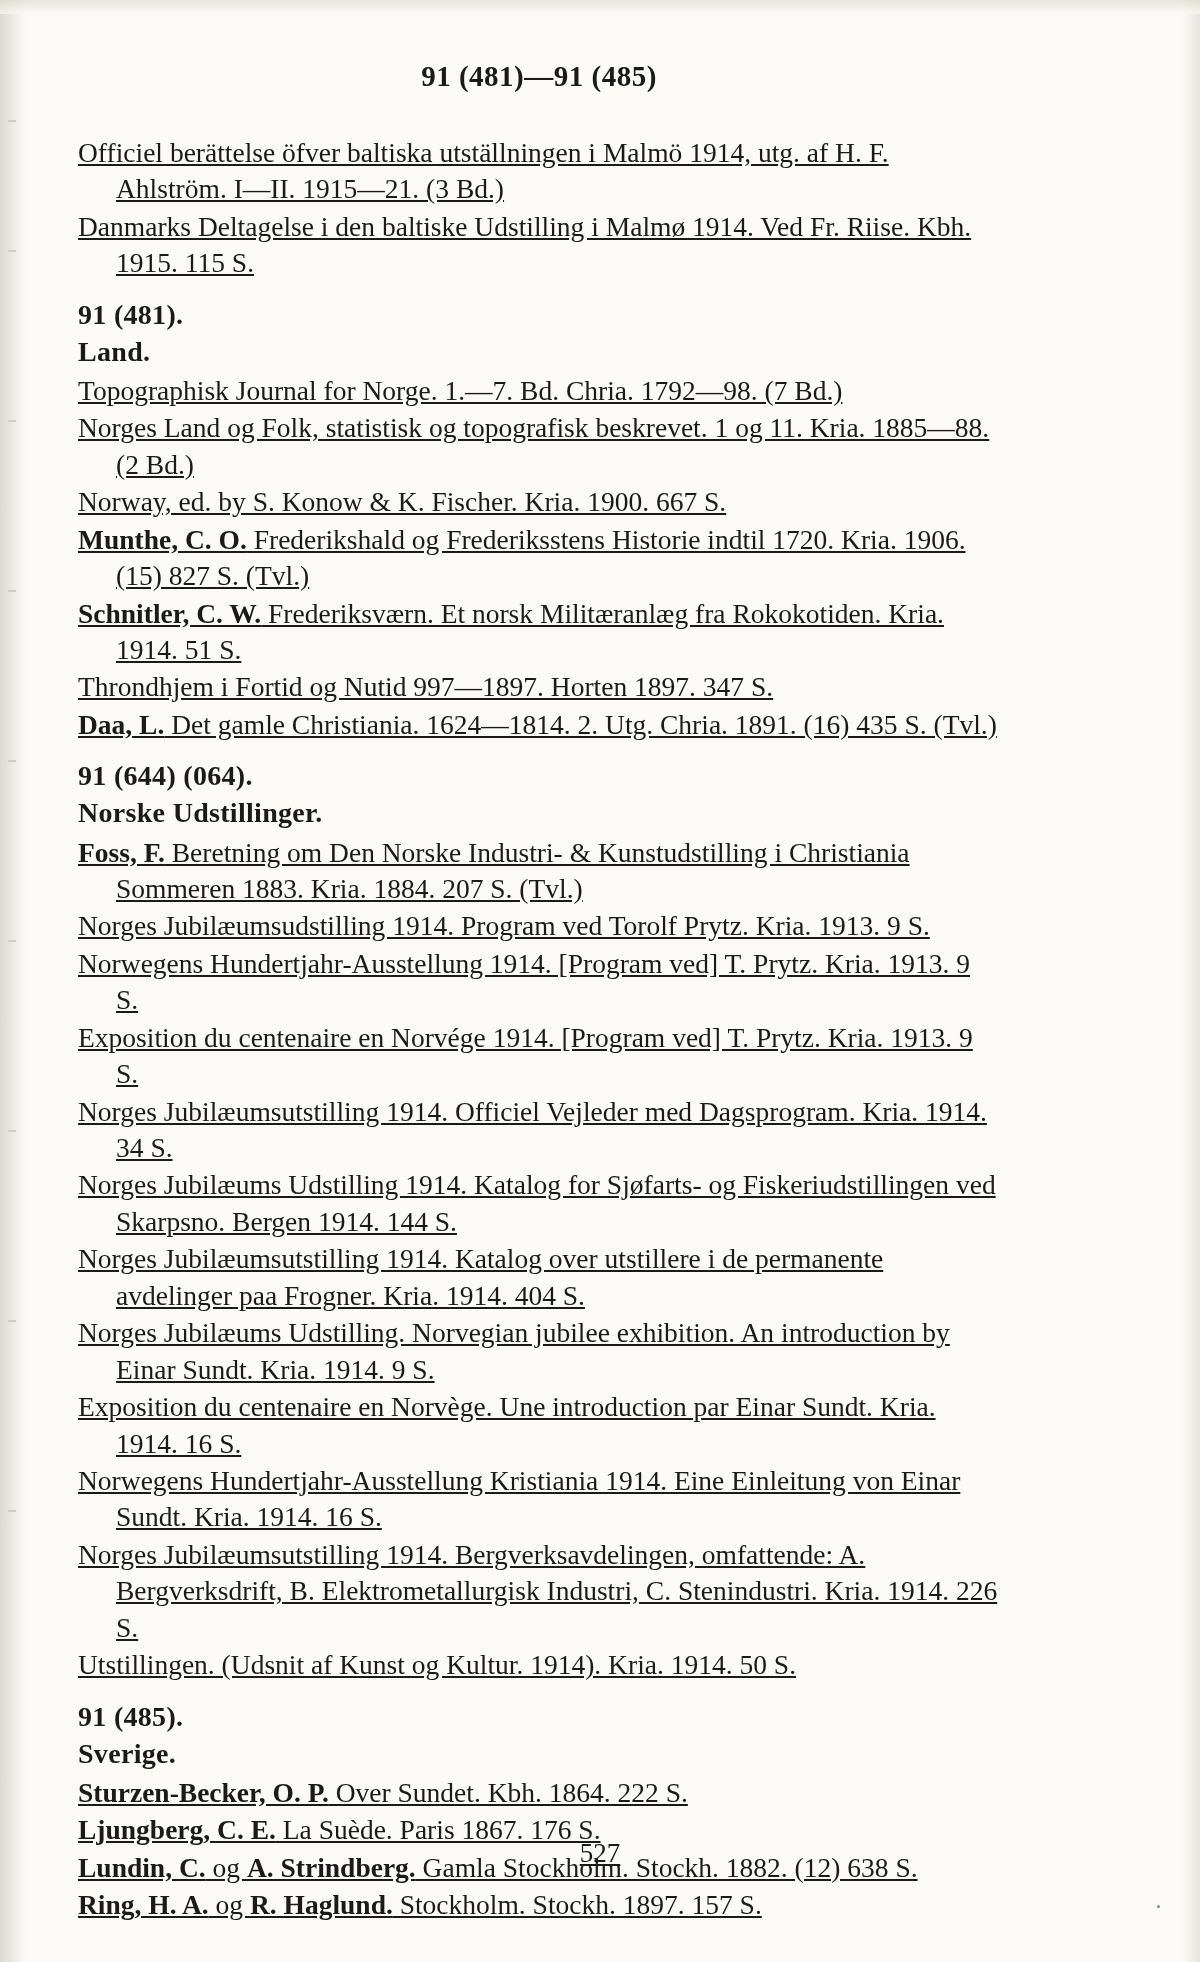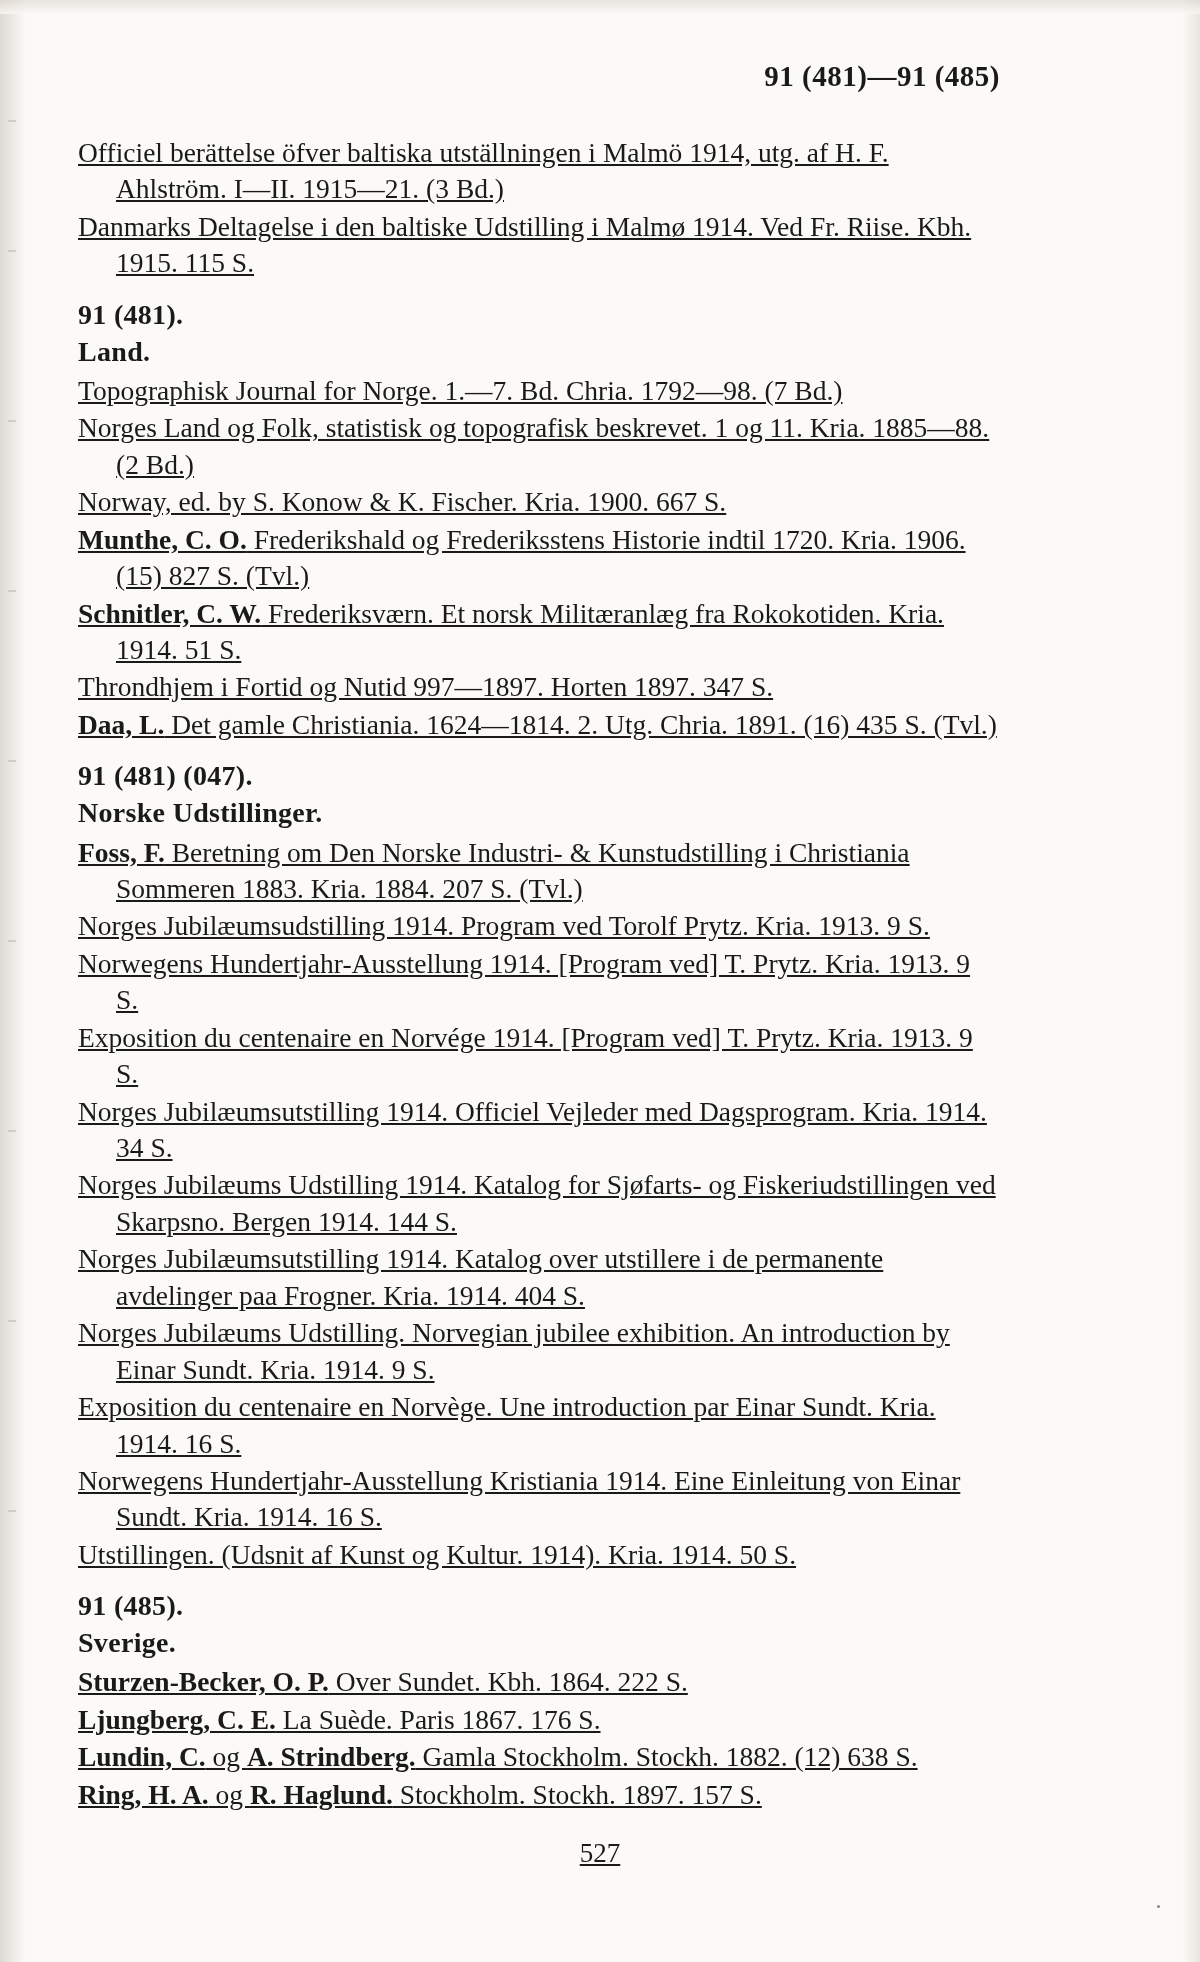--- a/index.html
+++ b/index.html
@@ -57,21 +57,21 @@
     background: #b9b4ab;
     opacity: .55;
   }
   .content {
     position: absolute;
     left: 78px;
     top: 60px;
     width: 1010px;
   }
   .runhead {
-    text-align: right;
+    text-align: center;
     font-weight: bold;
     font-size: 29px;
     letter-spacing: .5px;
     padding-right: 88px;
     margin-bottom: 42px;
   }
   .entries {
     font-size: 27.5px;
     line-height: 1.325;
     width: 920px;
@@ -148,33 +148,34 @@
           <span class="region">Land.</span>
         </div>
         <p class="entry"><span>Topographisk Journal for Norge. 1.—7. Bd. Chria. 1792—98. (7 Bd.)</span></p>
         <p class="entry"><span>Norges Land og Folk, statistisk og topografisk beskrevet. 1 og 11. Kria. 1885—88. (2 Bd.)</span></p>
         <p class="entry"><span>Norway, ed. by S. Konow &amp; K. Fischer. Kria. 1900. 667 S.</span></p>
         <p class="entry"><b class="auth">Munthe, C. O.</b><span> Frederikshald og Frederiksstens Historie indtil 1720. Kria. 1906. (15) 827 S. (Tvl.)</span></p>
         <p class="entry"><b class="auth">Schnitler, C. W.</b><span> Frederiksværn. Et norsk Militæranlæg fra Rokokotiden. Kria. 1914. 51 S.</span></p>
         <p class="entry"><span>Throndhjem i Fortid og Nutid 997—1897. Horten 1897. 347 S.</span></p>
         <p class="entry"><b class="auth">Daa, L.</b><span> Det gamle Christiania. 1624—1814. 2. Utg. Chria. 1891. (16) 435 S. (Tvl.)</span></p>
         <div class="heading">
-          <span class="num">91 (481) (047).</span>
+          <span class="num">91 (644) (064).</span>
           <span class="region">Norske Udstillinger.</span>
         </div>
         <p class="entry"><b class="auth">Foss, F.</b><span> Beretning om Den Norske Industri- &amp; Kunstudstilling i Christiania Sommeren 1883. Kria. 1884. 207 S. (Tvl.)</span></p>
         <p class="entry"><span>Norges Jubilæumsudstilling 1914. Program ved Torolf Prytz. Kria. 1913. 9 S.</span></p>
         <p class="entry"><span>Norwegens Hundertjahr-Ausstellung 1914. [Program ved] T. Prytz. Kria. 1913. 9 S.</span></p>
         <p class="entry"><span>Exposition du centenaire en Norvége 1914. [Program ved] T. Prytz. Kria. 1913. 9 S.</span></p>
         <p class="entry"><span>Norges Jubilæumsutstilling 1914. Officiel Vejleder med Dagsprogram. Kria. 1914. 34 S.</span></p>
         <p class="entry"><span>Norges Jubilæums Udstilling 1914. Katalog for Sjøfarts- og Fiskeriudstillingen ved Skarpsno. Bergen 1914. 144 S.</span></p>
         <p class="entry"><span>Norges Jubilæumsutstilling 1914. Katalog over utstillere i de permanente avdelinger paa Frogner. Kria. 1914. 404 S.</span></p>
         <p class="entry"><span>Norges Jubilæums Udstilling. Norvegian jubilee exhibition. An introduction by Einar Sundt. Kria. 1914. 9 S.</span></p>
         <p class="entry"><span>Exposition du centenaire en Norvège. Une introduction par Einar Sundt. Kria. 1914. 16 S.</span></p>
         <p class="entry"><span>Norwegens Hundertjahr-Ausstellung Kristiania 1914. Eine Einleitung von Einar Sundt. Kria. 1914. 16 S.</span></p>
+        <p class="entry"><span>Norges Jubilæumsutstilling 1914. Bergverksavdelingen, omfattende: A. Bergverksdrift, B. Elektrometallurgisk Industri, C. Stenindustri. Kria. 1914. 226 S.</span></p>
         <p class="entry"><span>Utstillingen. (Udsnit af Kunst og Kultur. 1914). Kria. 1914. 50 S.</span></p>
         <div class="heading">
           <span class="num">91 (485).</span>
           <span class="region">Sverige.</span>
         </div>
         <p class="entry"><b class="auth">Sturzen-Becker, O. P.</b><span> Over Sundet. Kbh. 1864. 222 S.</span></p>
         <p class="entry"><b class="auth">Ljungberg, C. E.</b><span> La Suède. Paris 1867. 176 S.</span></p>
         <p class="entry"><b class="auth">Lundin, C.</b><span> og </span><b class="auth">A. Strindberg.</b><span> Gamla Stockholm. Stockh. 1882. (12) 638 S.</span></p>
         <p class="entry"><b class="auth">Ring, H. A.</b><span> og </span><b class="auth">R. Haglund.</b><span> Stockholm. Stockh. 1897. 157 S.</span></p>
       </div>

